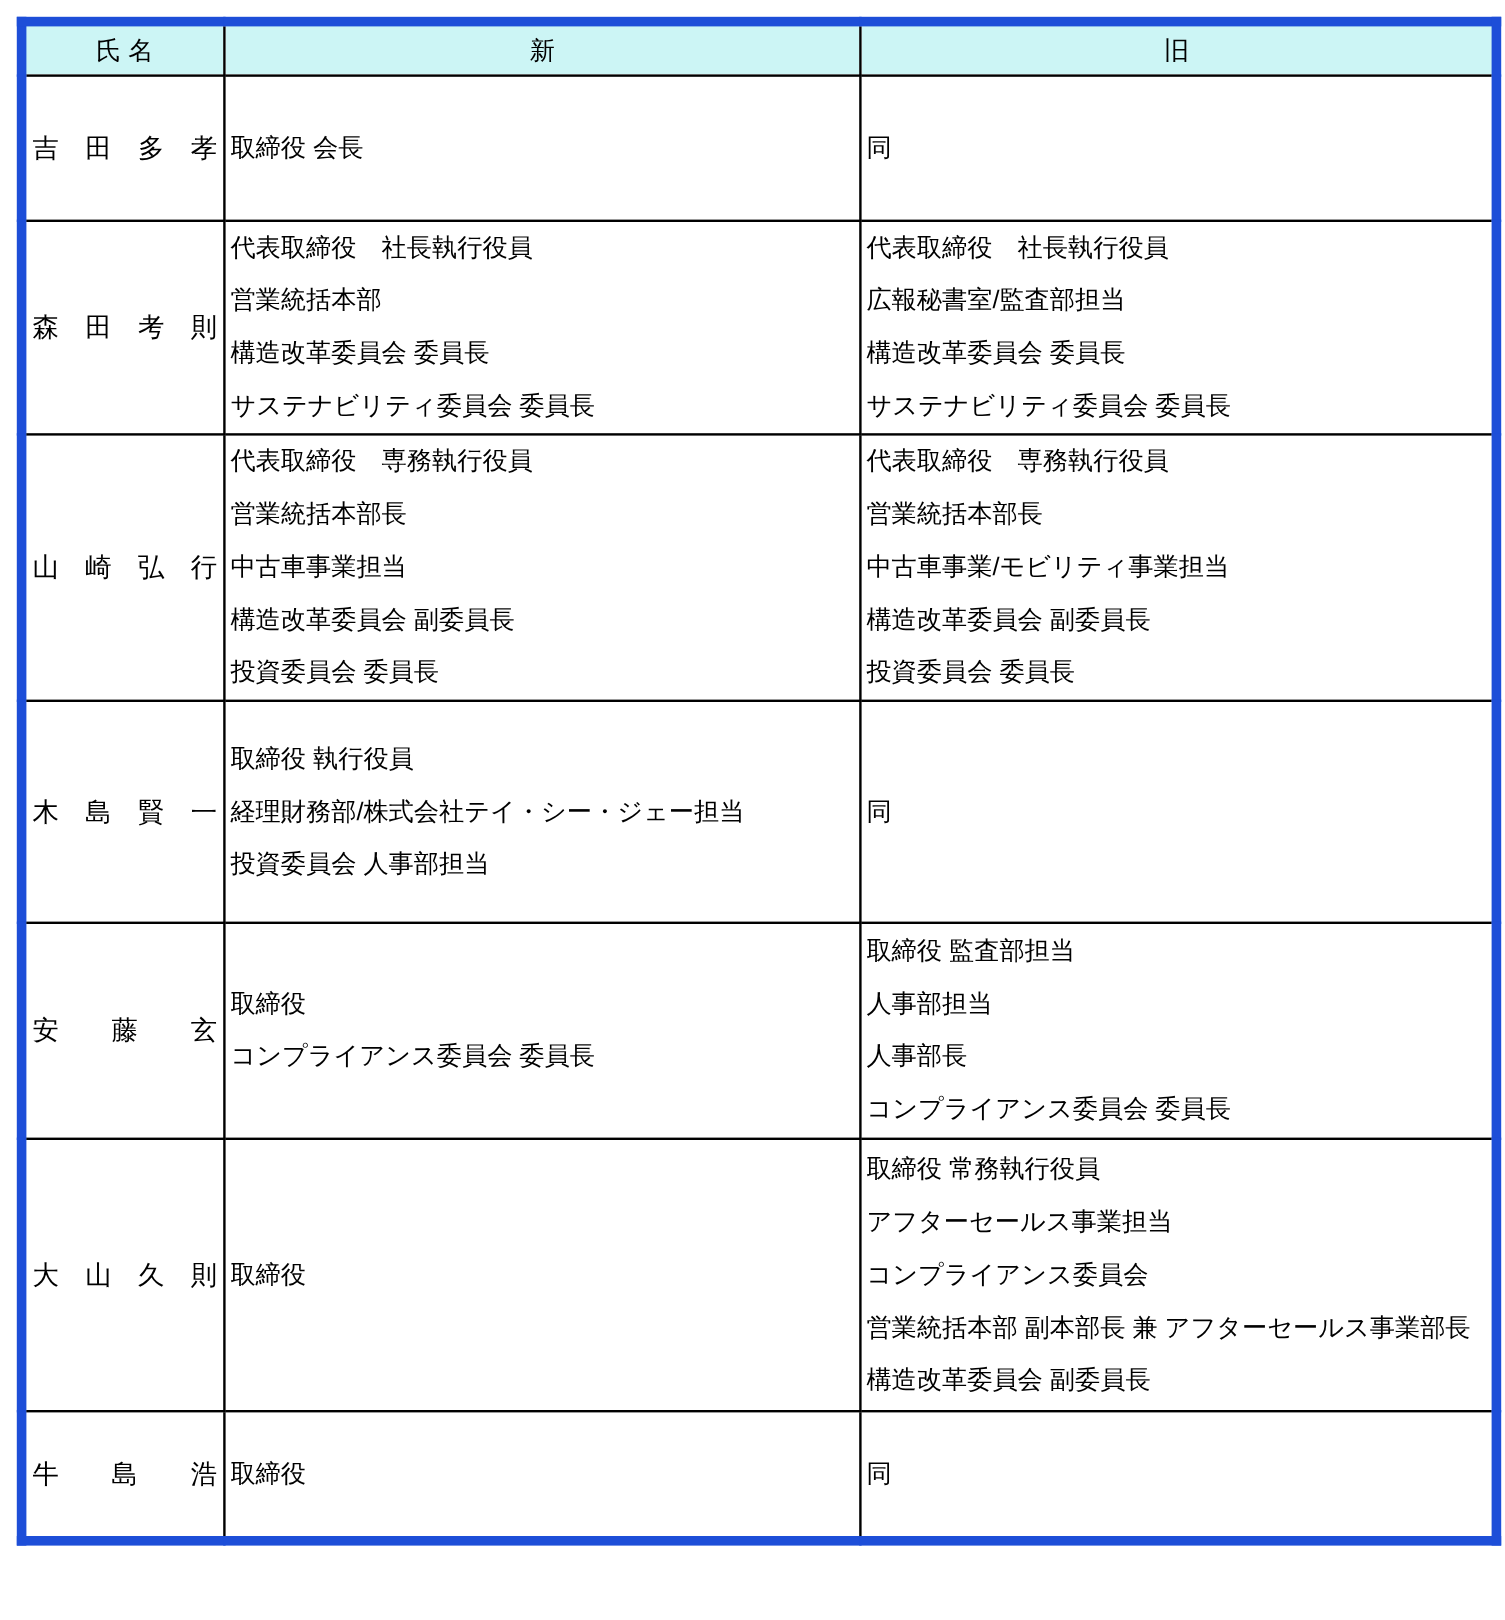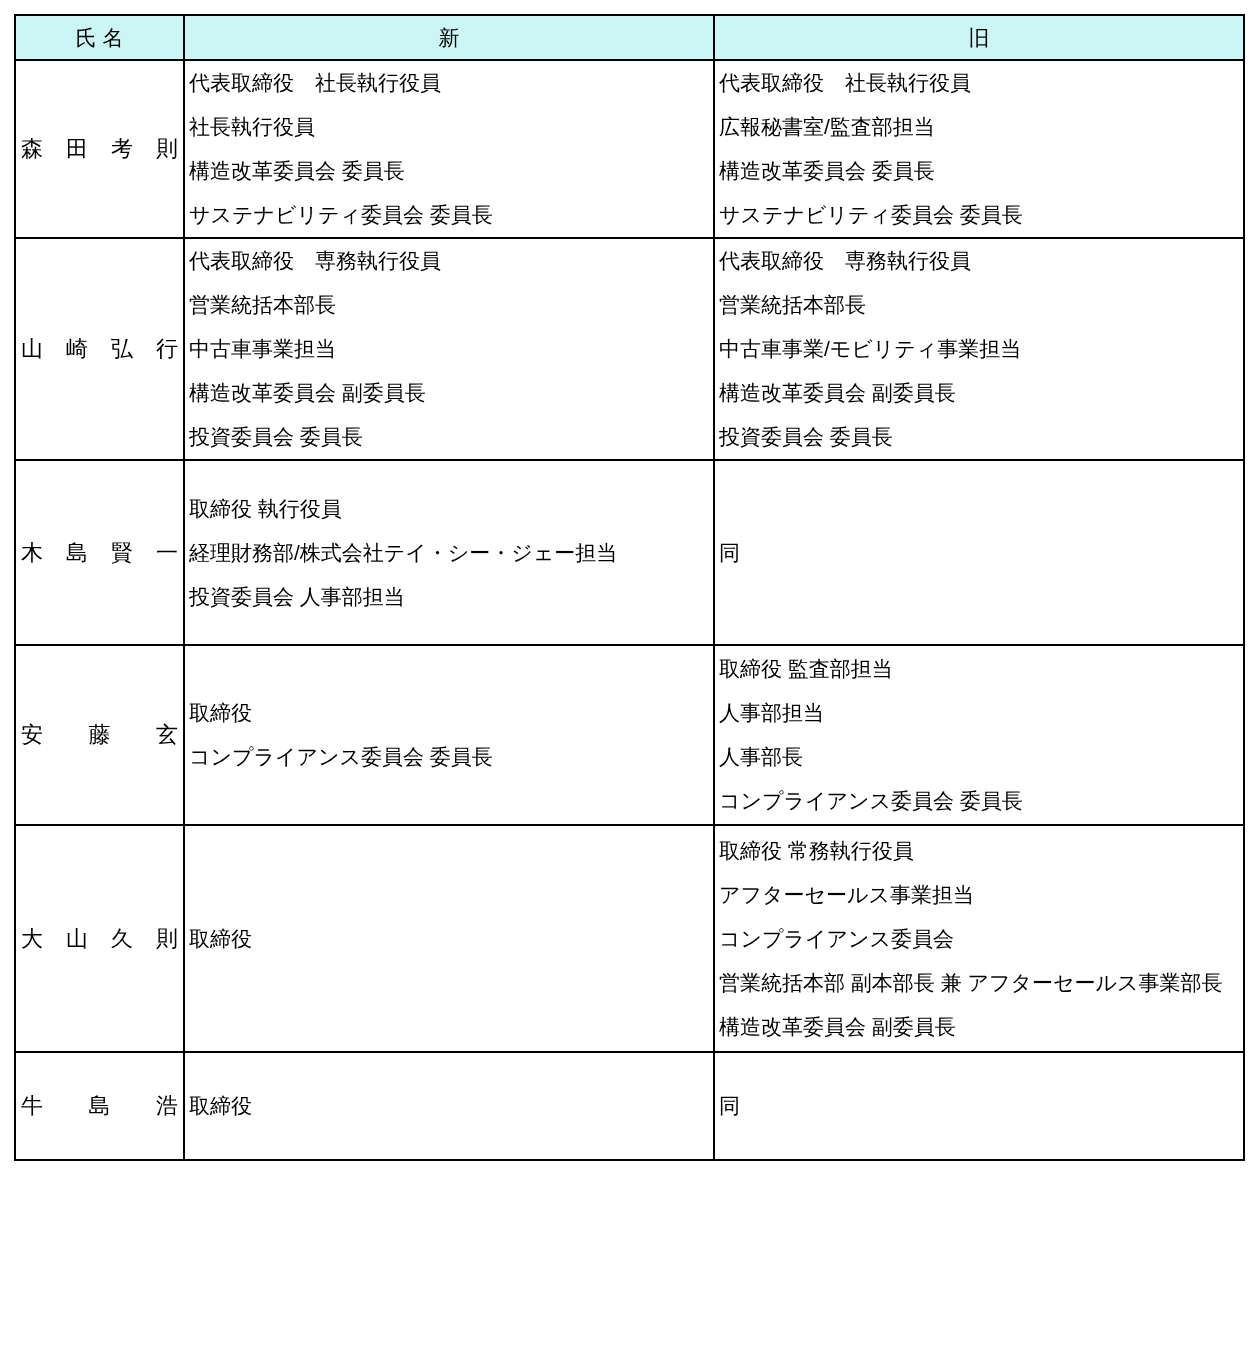--- a/index.html
+++ b/index.html
@@ -16,21 +16,21 @@
     background: #ffffff;
     overflow: hidden;
   }
   table.exec-table {
     position: absolute;
     left: 14px;
     top: 14px;
     width: 1229px;
     border-collapse: collapse;
     table-layout: fixed;
-    border: 2px solid #1d4ed8;
+    border: 8px solid #1d4ed8;
   }
   table.exec-table th,
   table.exec-table td {
     border: 2px solid #000000;
     vertical-align: middle;
     padding: 0;
     overflow: hidden;
   }
   thead tr { height: 45px; }
   th.header-cell {
@@ -66,27 +66,38 @@
       <col style="width:530px">
     </colgroup>
     <thead>
       <tr>
         <th class="header-cell" style="background-color: rgb(204, 245, 245);">氏 名</th>
         <th class="header-cell" style="background-color: rgb(204, 245, 245);">新</th>
         <th class="header-cell" style="background-color: rgb(204, 245, 245);">旧</th>
       </tr>
     </thead>
     <tbody id="rows">
+        <tr style="height: 121px;">
+    <td class="name-cell">
+      <div class="name-text">吉 田 多 孝</div>
+    </td>
+    <td class="role-cell">
+            <div class="role-line">取締役 会長</div>
+          </td>
+    <td class="role-cell">
+            <div class="role-line">同</div>
+          </td>
+  </tr>
         <tr style="height: 176px;">
     <td class="name-cell">
       <div class="name-text">森 田 考 則</div>
     </td>
     <td class="role-cell">
             <div class="role-line">代表取締役　社長執行役員</div>
-            <div class="role-line">社長執行役員</div>
+            <div class="role-line">営業統括本部</div>
             <div class="role-line">構造改革委員会 委員長</div>
             <div class="role-line">サステナビリティ委員会 委員長</div>
           </td>
     <td class="role-cell">
             <div class="role-line">代表取締役　社長執行役員</div>
             <div class="role-line">広報秘書室/監査部担当</div>
             <div class="role-line">構造改革委員会 委員長</div>
             <div class="role-line">サステナビリティ委員会 委員長</div>
           </td>
   </tr>

